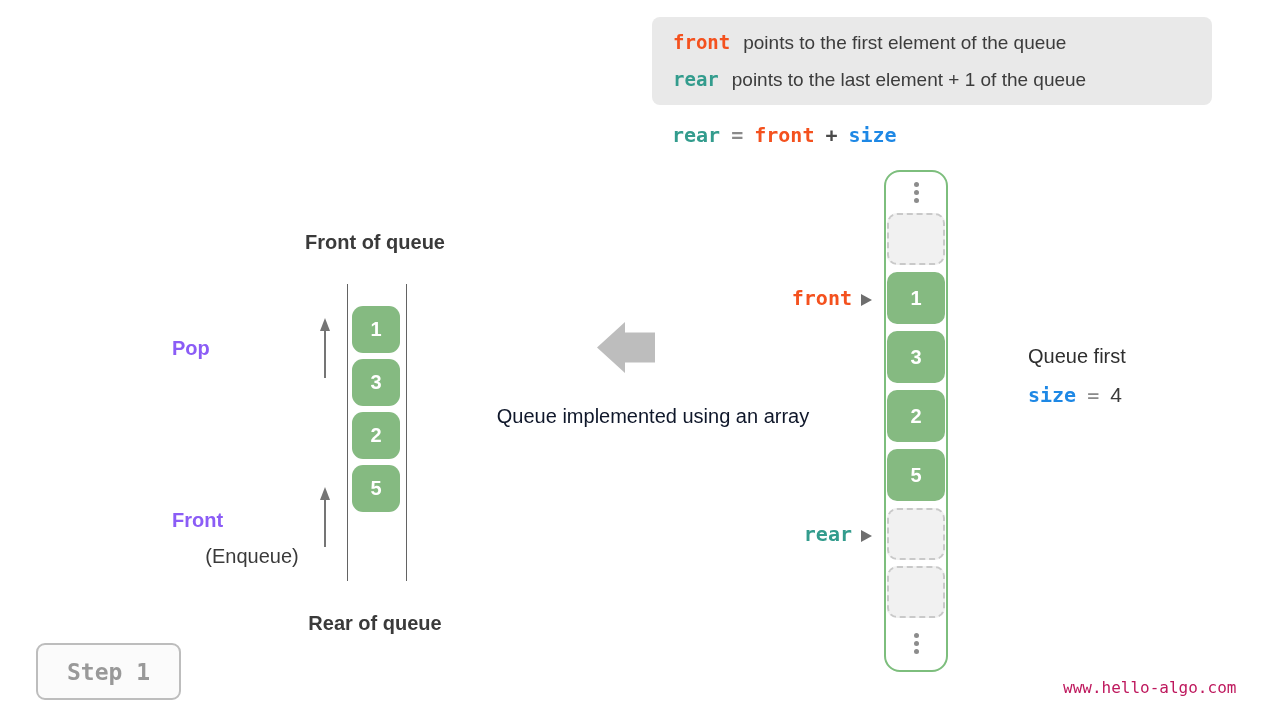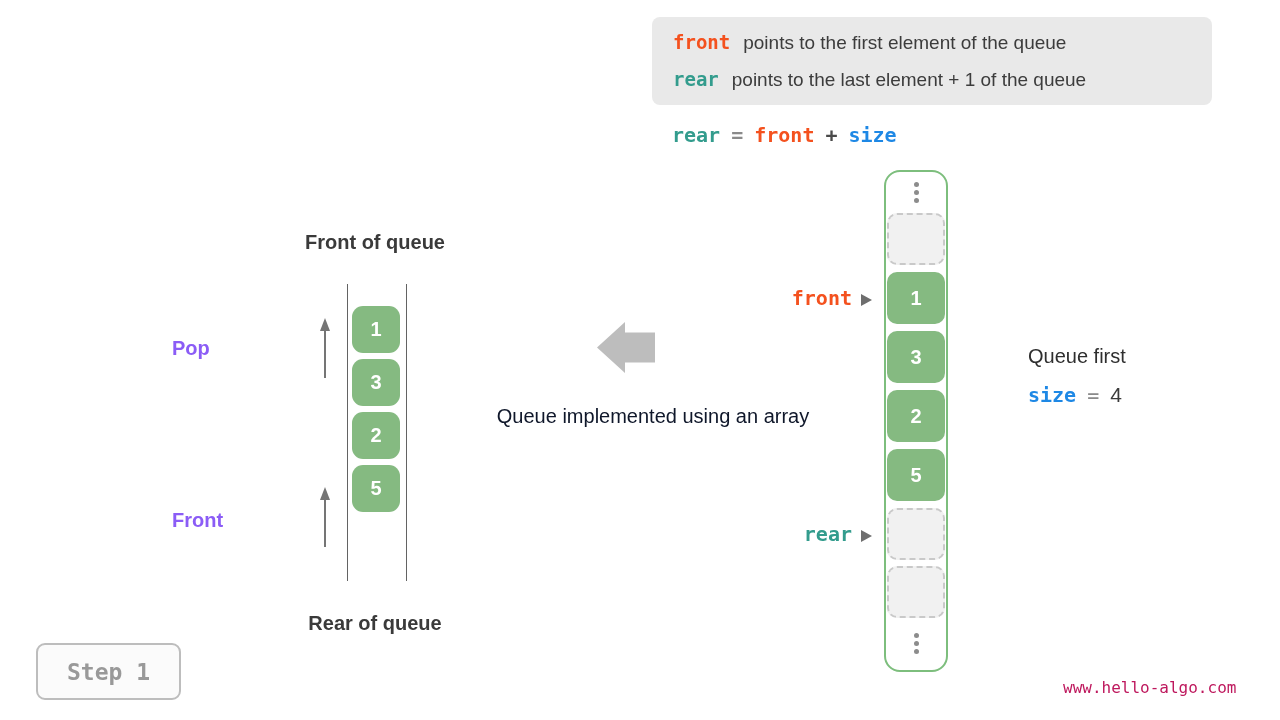--- a/index.html
+++ b/index.html
@@ -133,20 +133,21 @@
     <line x1="8" y1="60" x2="8" y2="9" stroke="#757575" stroke-width="2"></line>
     <polygon points="8,0 3,13 13,13" fill="#757575"></polygon>
   </svg>
   <div class="op-title pop-title">Pop</div>
 
   <svg class="v-arrow push-arrow" width="16" height="62" viewBox="0 0 16 62">
     <line x1="8" y1="60" x2="8" y2="9" stroke="#757575" stroke-width="2"></line>
     <polygon points="8,0 3,13 13,13" fill="#757575"></polygon>
   </svg>
   <div class="op-title push-title">Front</div>
+  <div class="op-sub push-sub">(Enqueue)</div>
 
   <div class="rear-of-queue">Rear of queue</div>
 
   <svg class="block-arrow" width="58" height="51" viewBox="0 0 58 51">
     <polygon points="0,25.5 28,0 28,10.5 58,10.5 58,40.5 28,40.5 28,51" fill="#bdbdbd"></polygon>
   </svg>
   <div class="caption">Queue implemented using an array</div>
 
   <div class="array-box"></div>
 

